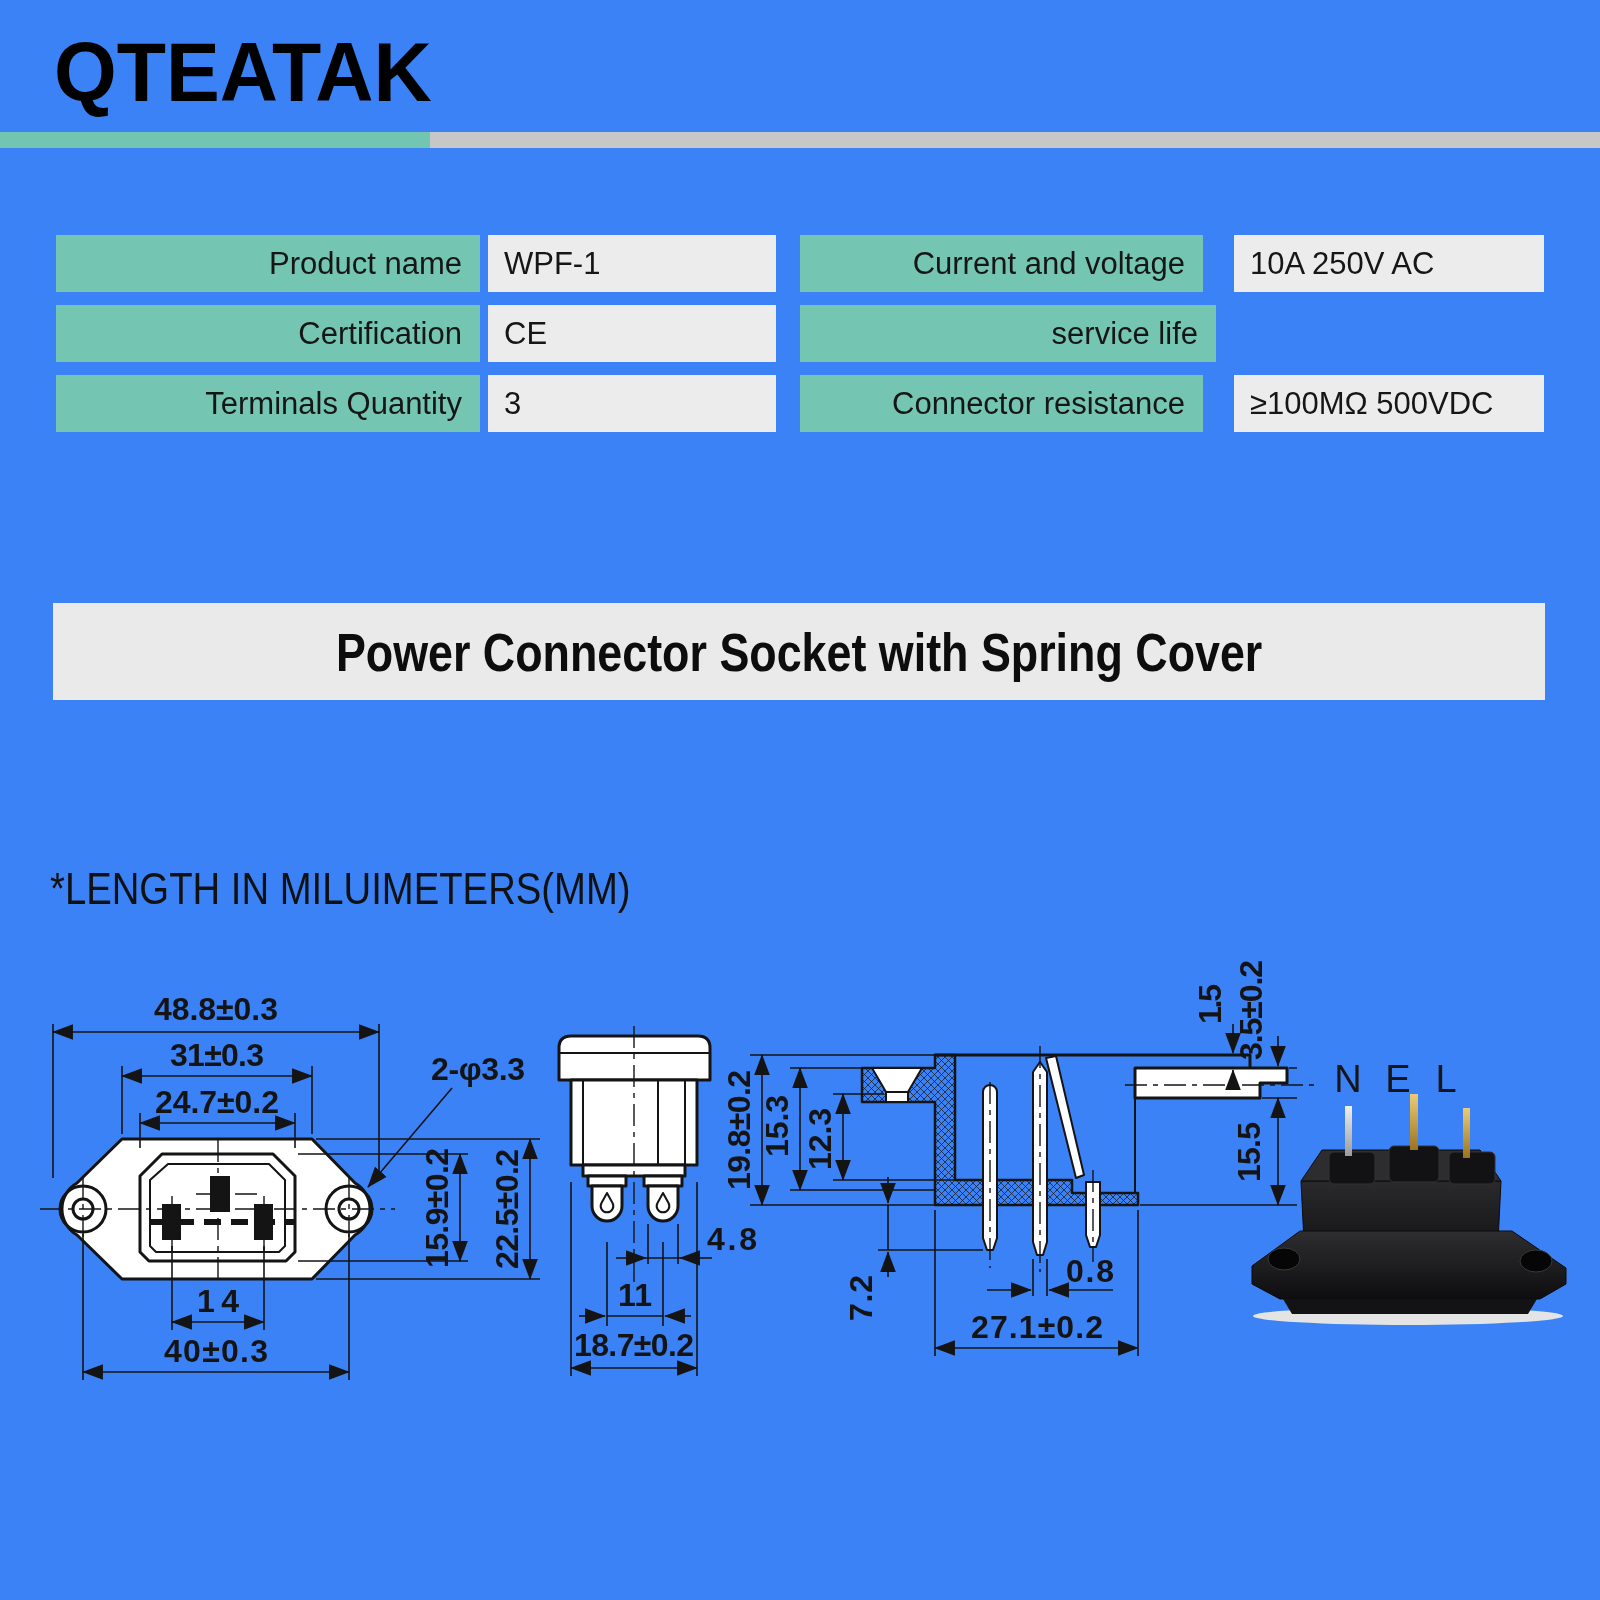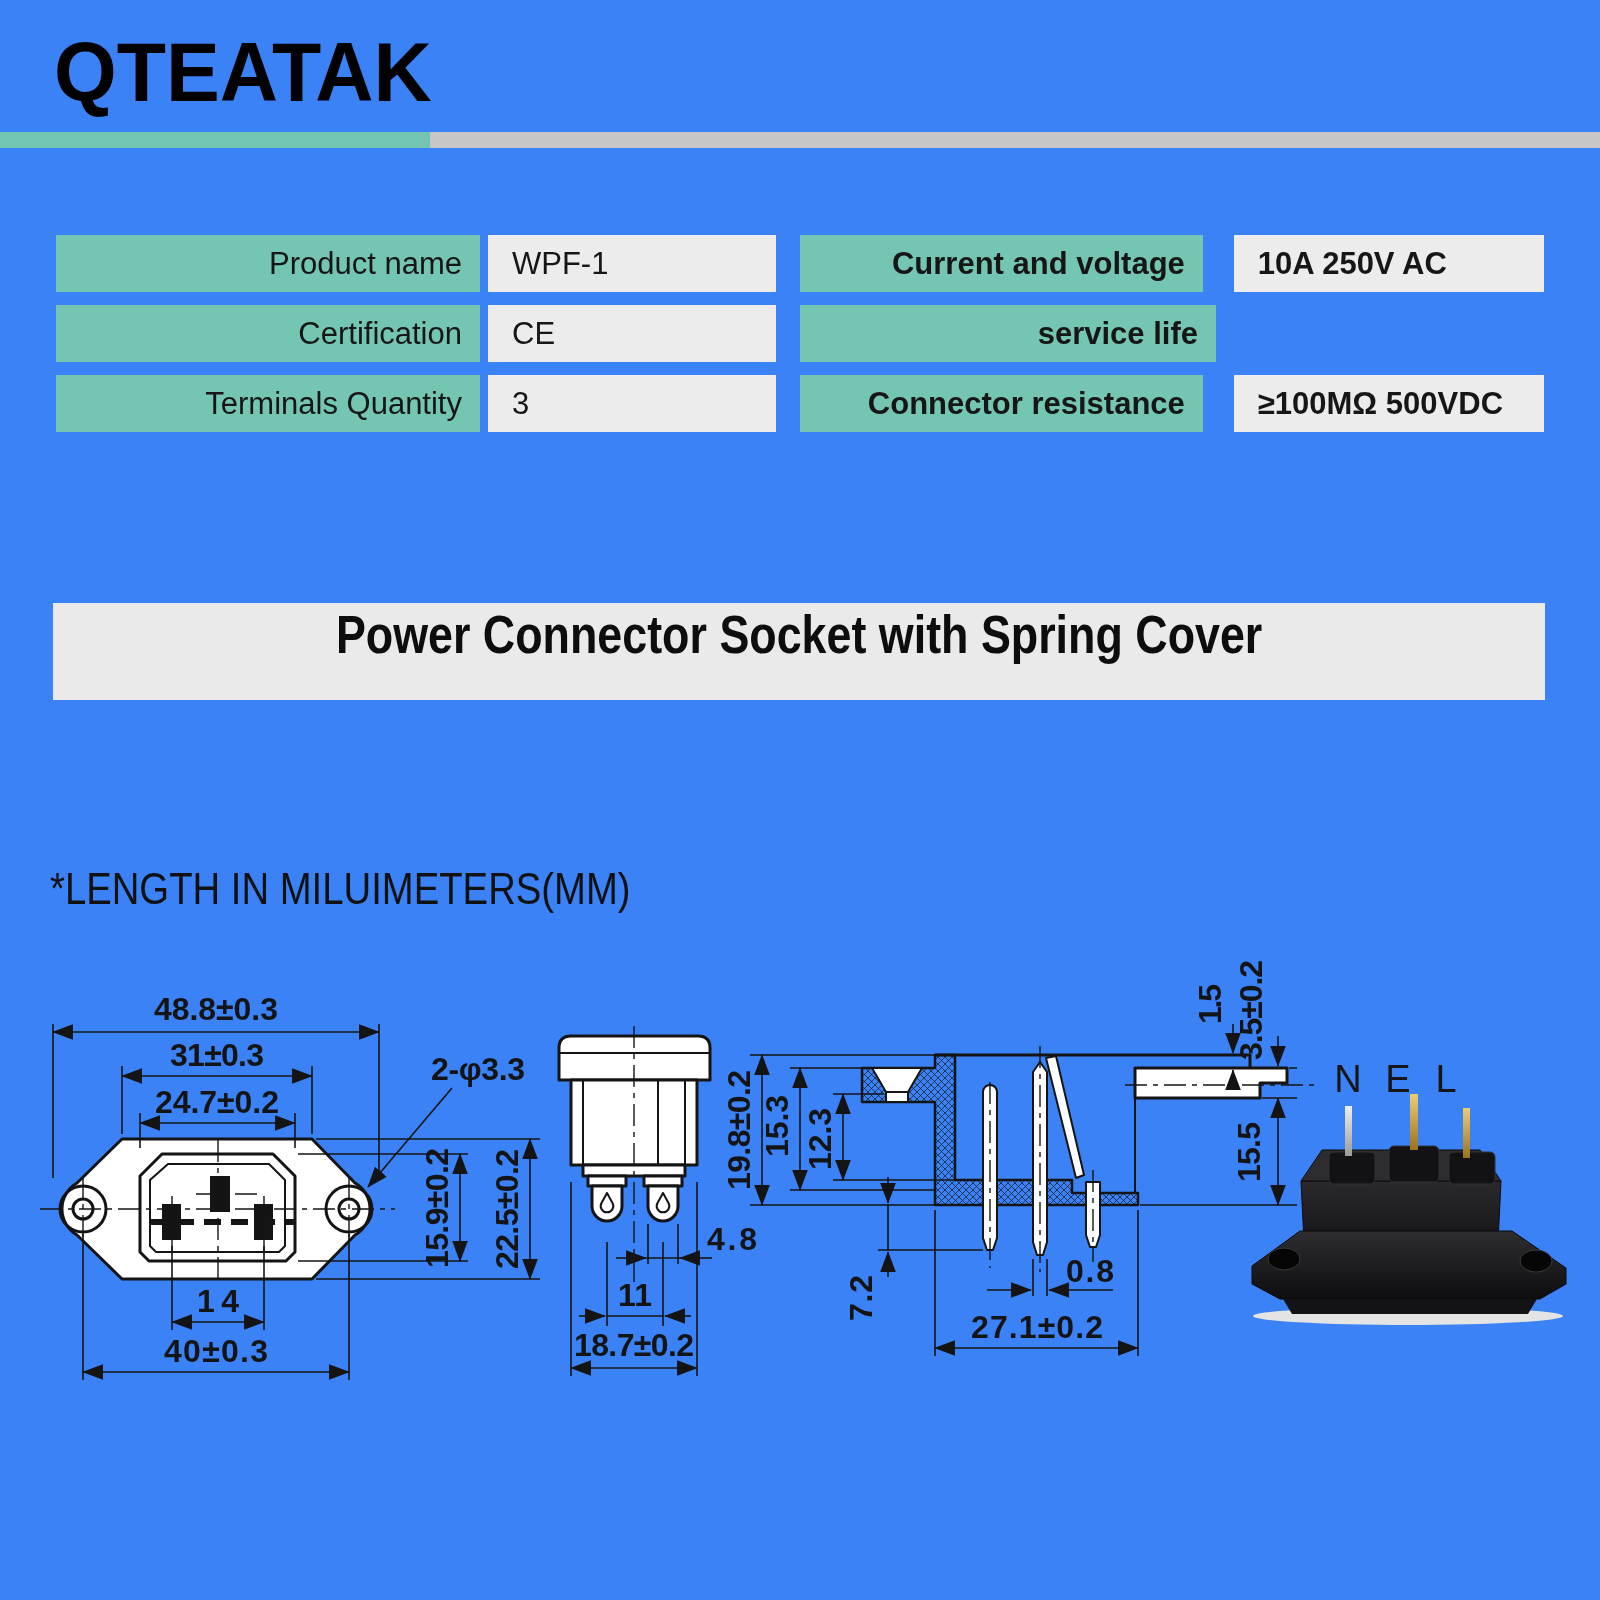--- a/index.html
+++ b/index.html
@@ -12,30 +12,30 @@
 
   .bar{top:132px;height:16px;}
   .bar-teal{left:0;width:430px;background:#72c6b1;}
   .bar-gray{left:430px;width:1170px;background:#c7c7c7;}
 
   .spec{display:flex;flex-direction:column;gap:13px;}
   .spec-row{display:flex;gap:8px;height:57px;}
   .spec-label{background:#74c6b2;display:flex;align-items:center;justify-content:flex-end;
               padding-right:18px;font-size:31px;box-sizing:border-box;}
   .spec-value{background:#ececec;display:flex;align-items:center;justify-content:flex-start;
-              padding-left:24px;font-size:31px;box-sizing:border-box;}
+              padding-left:16px;font-size:31px;box-sizing:border-box;}
   .t-left{left:56px;top:235px;width:720px;}
   .t-left .spec-label{width:424px;}
   .t-left .spec-value{width:288px;}
-  .t-right{left:800px;top:235px;width:744px;font-weight:bold;}
+  .t-right{left:800px;top:235px;width:744px;}
   .t-right .spec-label{width:416px;}
   .t-right .spec-value{width:320px;margin-left:23px;}
 
   .banner{left:53px;top:603px;width:1492px;height:97px;background:#eaeaea;
-          display:flex;justify-content:center;}
+          display:flex;align-items:center;justify-content:center;}
   .banner span{font-size:54px;font-weight:700;transform:scaleX(.83);white-space:nowrap;color:#0d0d0d;}
 
   .note{left:50px;top:864px;font-size:44px;font-weight:400;color:#111;
         transform:scaleX(.87);transform-origin:left center;white-space:nowrap;}
 
   .drawing{left:0;top:930px;}
 
   
   .ol{fill:none;stroke:#141414;stroke-width:3;stroke-linejoin:round;stroke-linecap:round;}
   .ol2{fill:none;stroke:#141414;stroke-width:2;stroke-linejoin:round;}

